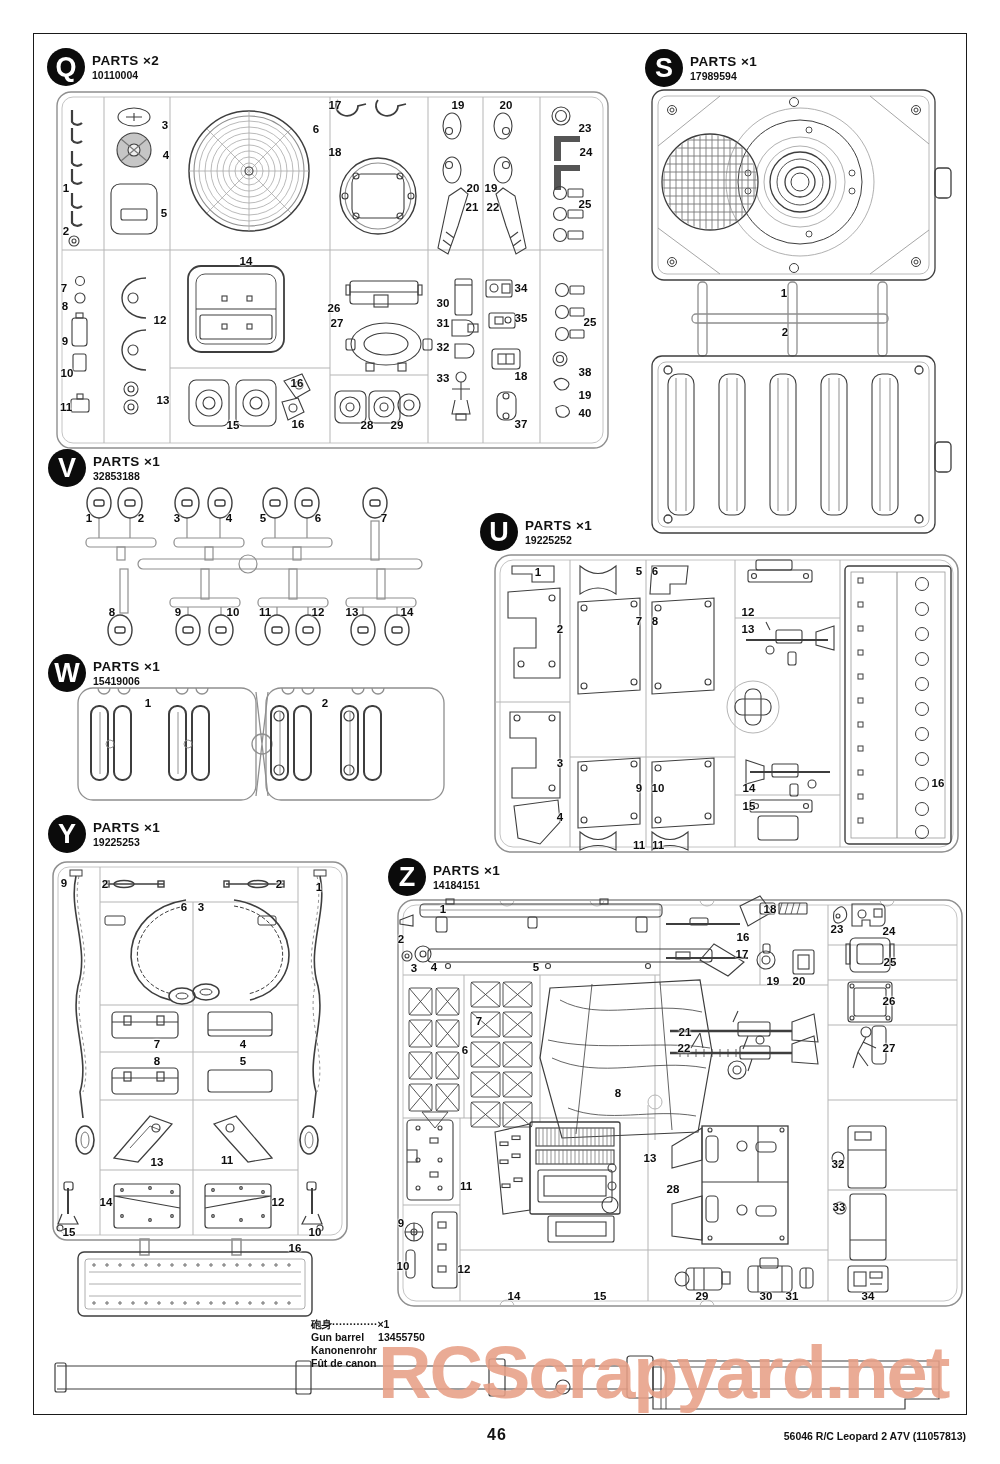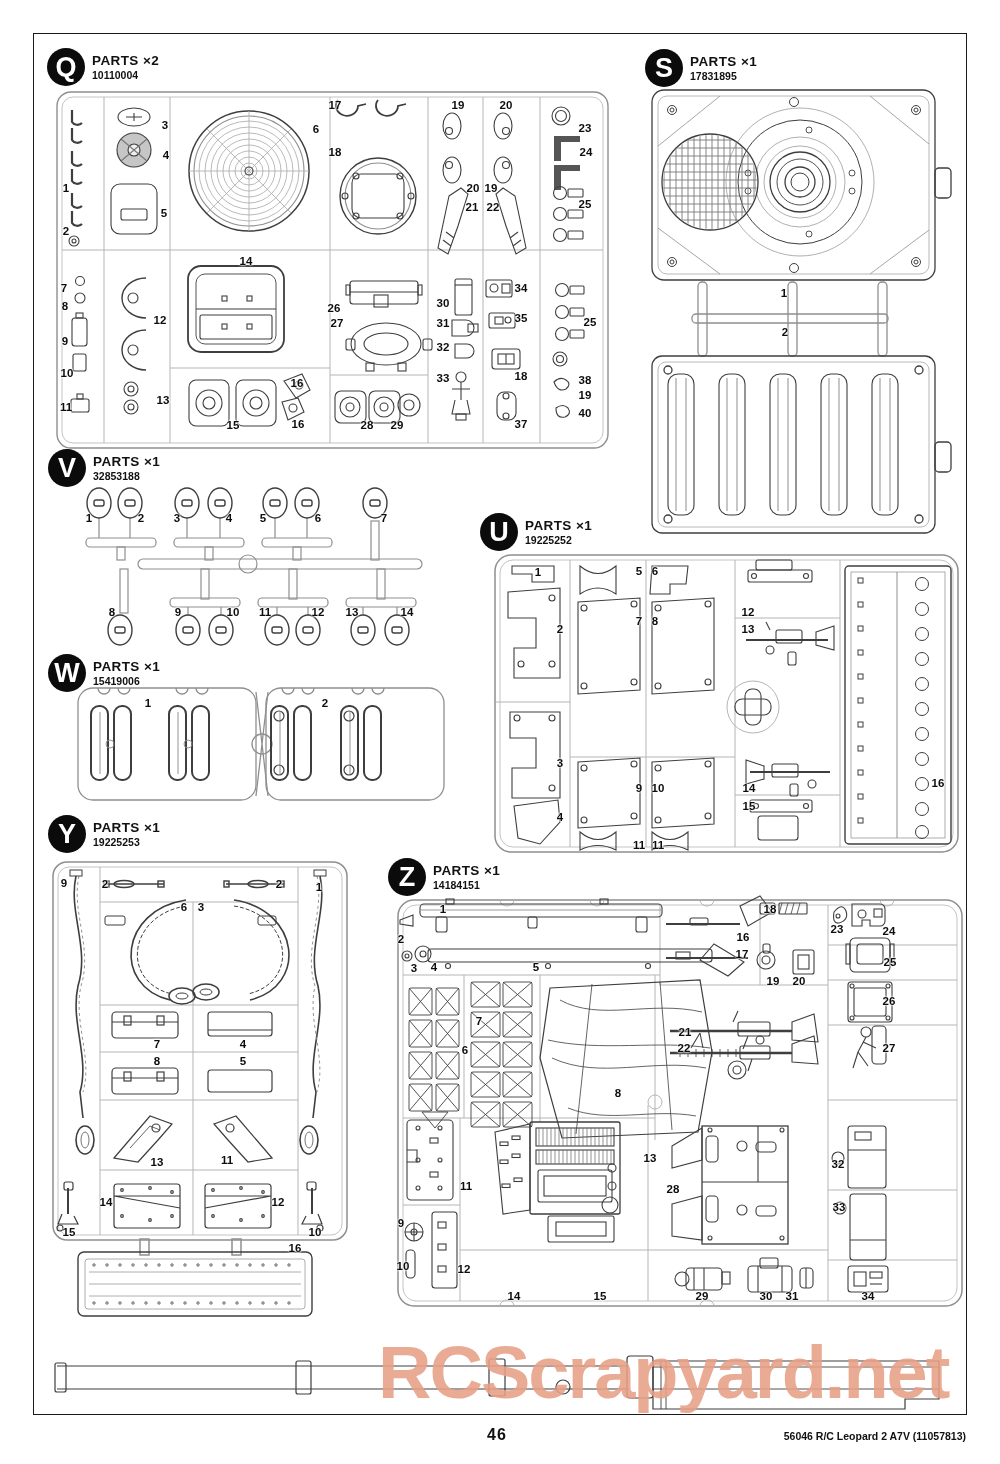--- a/index.html
+++ b/index.html
@@ -819,21 +819,21 @@
       <span class="part-num" style="left: 367px; top: 425px;">28</span>
       <span class="part-num" style="left: 397px; top: 425px;">29</span>
       <span class="part-num" style="left: 443px; top: 303px;">30</span>
       <span class="part-num" style="left: 443px; top: 323px;">31</span>
       <span class="part-num" style="left: 443px; top: 347px;">32</span>
       <span class="part-num" style="left: 443px; top: 378px;">33</span>
       <span class="part-num" style="left: 521px; top: 288px;">34</span>
       <span class="part-num" style="left: 521px; top: 318px;">35</span>
       <span class="part-num" style="left: 521px; top: 376px;">18</span>
       <span class="part-num" style="left: 521px; top: 424px;">37</span>
-      <span class="part-num" style="left: 585px; top: 380px;">38</span>
+      <span class="part-num" style="left: 585px; top: 372px;">38</span>
       <span class="part-num" style="left: 585px; top: 395px;">19</span>
       <span class="part-num" style="left: 585px; top: 413px;">40</span>
       <span class="part-num" style="left: 784px; top: 293px;">1</span>
       <span class="part-num" style="left: 785px; top: 332px;">2</span>
       <span class="part-num" style="left: 89px; top: 518px;">1</span>
       <span class="part-num" style="left: 141px; top: 518px;">2</span>
       <span class="part-num" style="left: 177px; top: 518px;">3</span>
       <span class="part-num" style="left: 229px; top: 518px;">4</span>
       <span class="part-num" style="left: 263px; top: 518px;">5</span>
       <span class="part-num" style="left: 318px; top: 518px;">6</span>
@@ -921,21 +921,21 @@
     <div class="badge">Q</div>
     <div class="header-text">
       <div class="line1"><span>PARTS</span> <span>×2</span></div>
       <div class="line2">10110004</div>
     </div>
   </div>
   <div class="sprue-header" style="left:645px;top:49px">
     <div class="badge">S</div>
     <div class="header-text">
       <div class="line1"><span>PARTS</span> <span>×1</span></div>
-      <div class="line2">17831895</div>
+      <div class="line2">17989594</div>
     </div>
   </div>
   <div class="sprue-header" style="left:48px;top:449px">
     <div class="badge">V</div>
     <div class="header-text">
       <div class="line1"><span>PARTS</span> <span>×1</span></div>
       <div class="line2">32853188</div>
     </div>
   </div>
   <div class="sprue-header" style="left:48px;top:654px">
@@ -960,18 +960,24 @@
     </div>
   </div>
   <div class="sprue-header" style="left:388px;top:858px">
     <div class="badge">Z</div>
     <div class="header-text">
       <div class="line1"><span>PARTS</span> <span>×1</span></div>
       <div class="line2">14184151</div>
     </div>
   </div>
 
+  <div class="barrel-note">
+    <div><span>砲身</span><span>·············</span><span>×1</span></div>
+    <div class="note-row"><span>Gun barrel</span><span>13455750</span></div>
+    <div>Kanonenrohr</div>
+    <div>Fût de canon</div>
+  </div>
 
   <div class="watermark" style="color: rgb(232, 160, 135);">RCScrapyard.net</div>
 
   <div class="footer-page">46</div>
   <div class="footer-code">56046 R/C Leopard 2 A7V (11057813)</div>
 </div>
 
 </body></html>

